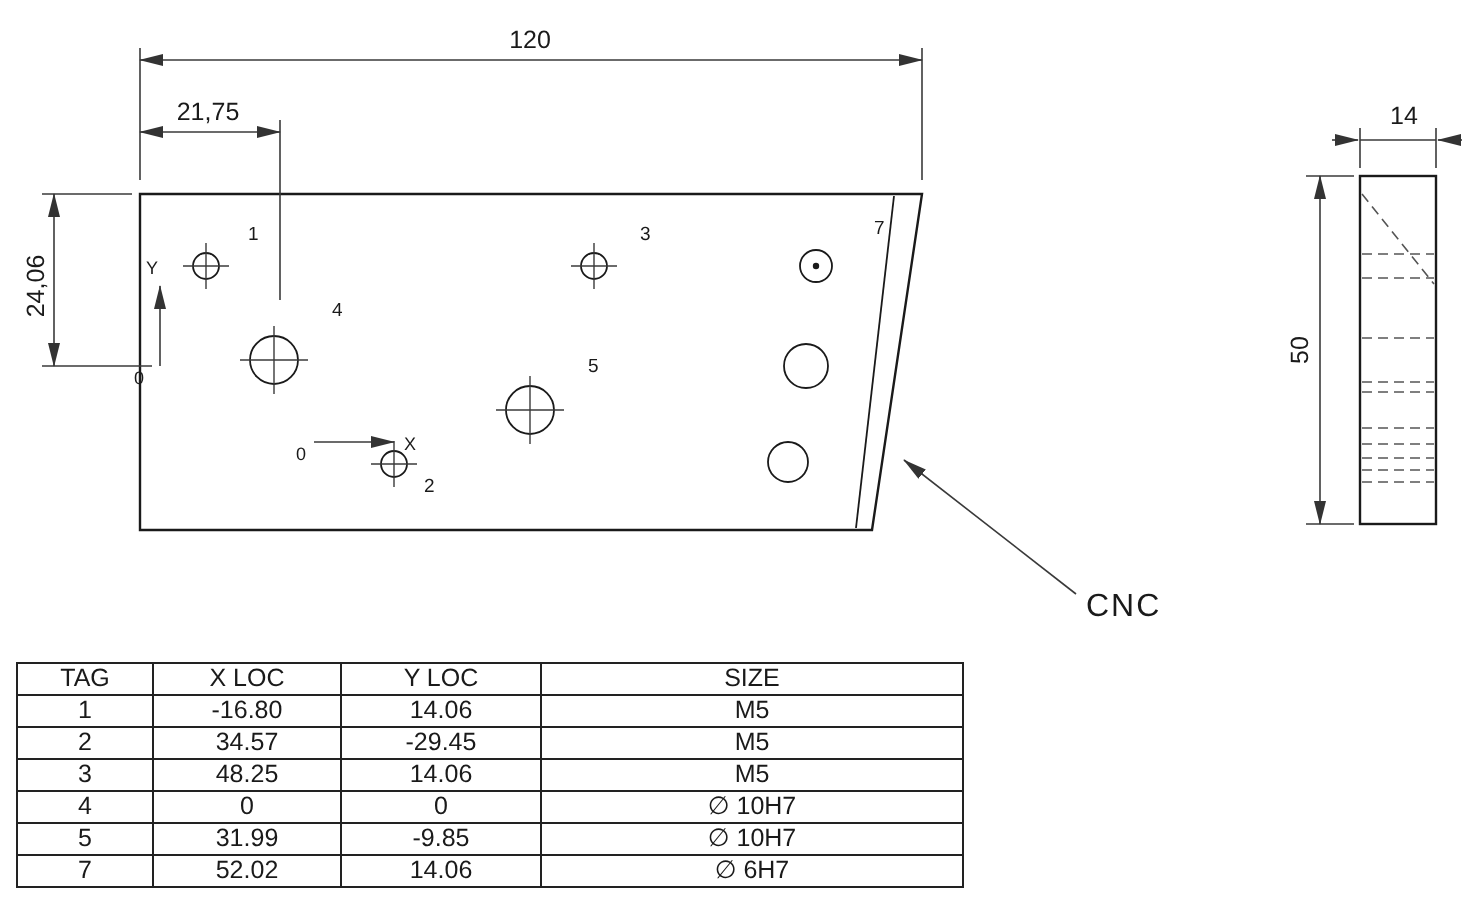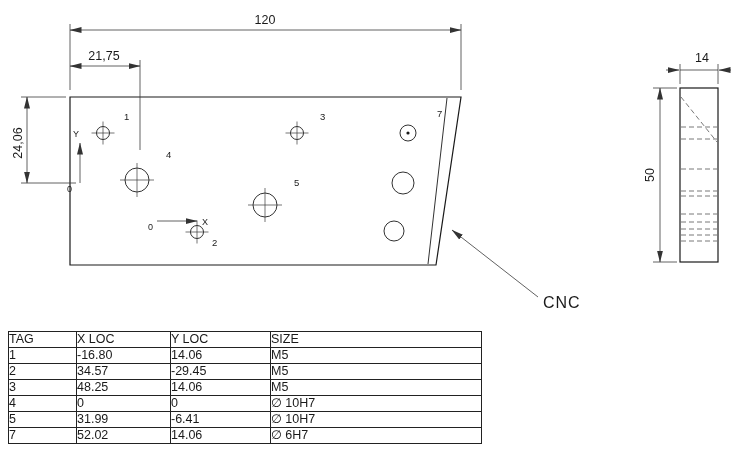--- a/index.html
+++ b/index.html
@@ -16,21 +16,21 @@
   .obj-thin { stroke:#1a1a1a; stroke-width:0.9; fill:none; }
   .thin   { stroke:#3a3a3a; stroke-width:0.8; fill:none; }
   .hid    { stroke:#555; stroke-width:0.8; stroke-dasharray:5,3; fill:none; }
   .ctr    { stroke:#3a3a3a; stroke-width:0.7; fill:none; }
   table.hole-table {
     position:absolute; left:8px; top:331px; border-collapse:collapse;
     font-size:12.5px; color:#1a1a1a; table-layout:fixed;
   }
   table.hole-table th, table.hole-table td {
     border:1px solid #222; height:15px; line-height:15px; padding:0;
-    text-align:left; font-weight:normal; overflow:hidden; white-space:nowrap;
+    text-align:center; font-weight:normal; overflow:hidden; white-space:nowrap;
   }
 </style>
 </head>
 <body>
 
 <div class="sheet">
 
   <svg width="732" height="330" viewBox="0 0 732 330">
     <defs>
       <marker id="arrow" viewBox="0 0 12 8" markerWidth="12" markerHeight="8" refX="11.5" refY="4" orient="auto-start-reverse" markerUnits="userSpaceOnUse">
@@ -192,21 +192,21 @@
       </tr>
       <tr>
         <td>4</td>
         <td>0</td>
         <td>0</td>
         <td>∅ 10H7</td>
       </tr>
       <tr>
         <td>5</td>
         <td>31.99</td>
-        <td>-6.41</td>
+        <td>-9.85</td>
         <td>∅ 10H7</td>
       </tr>
       <tr>
         <td>7</td>
         <td>52.02</td>
         <td>14.06</td>
         <td>∅ 6H7</td>
       </tr>
     </tbody>
   </table>

